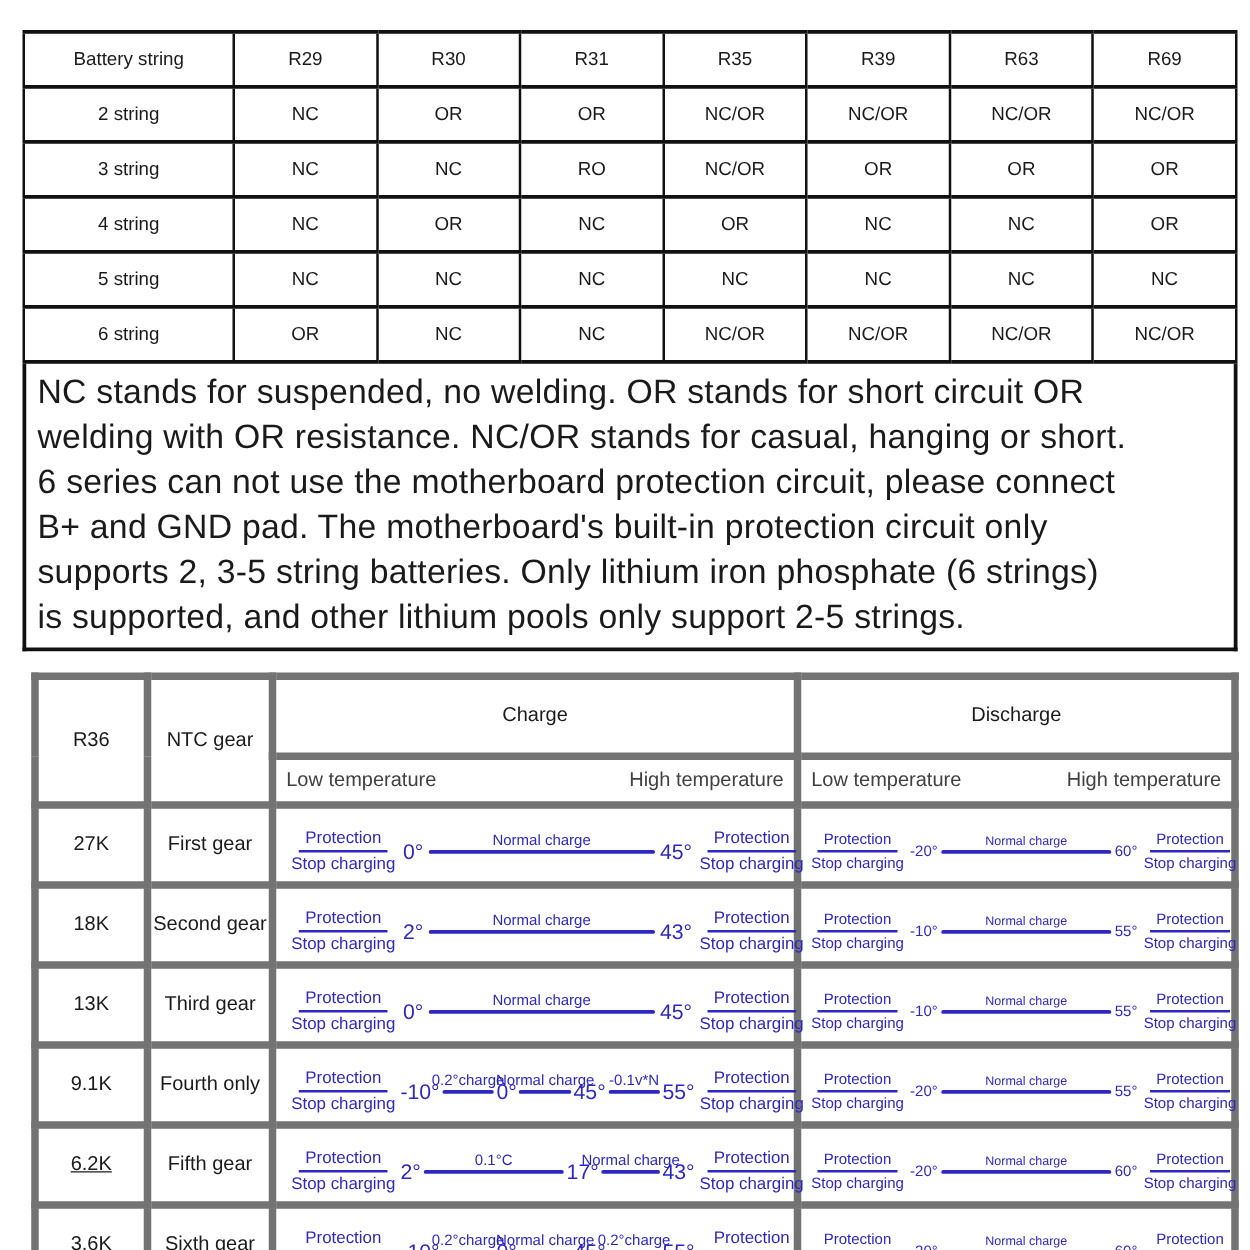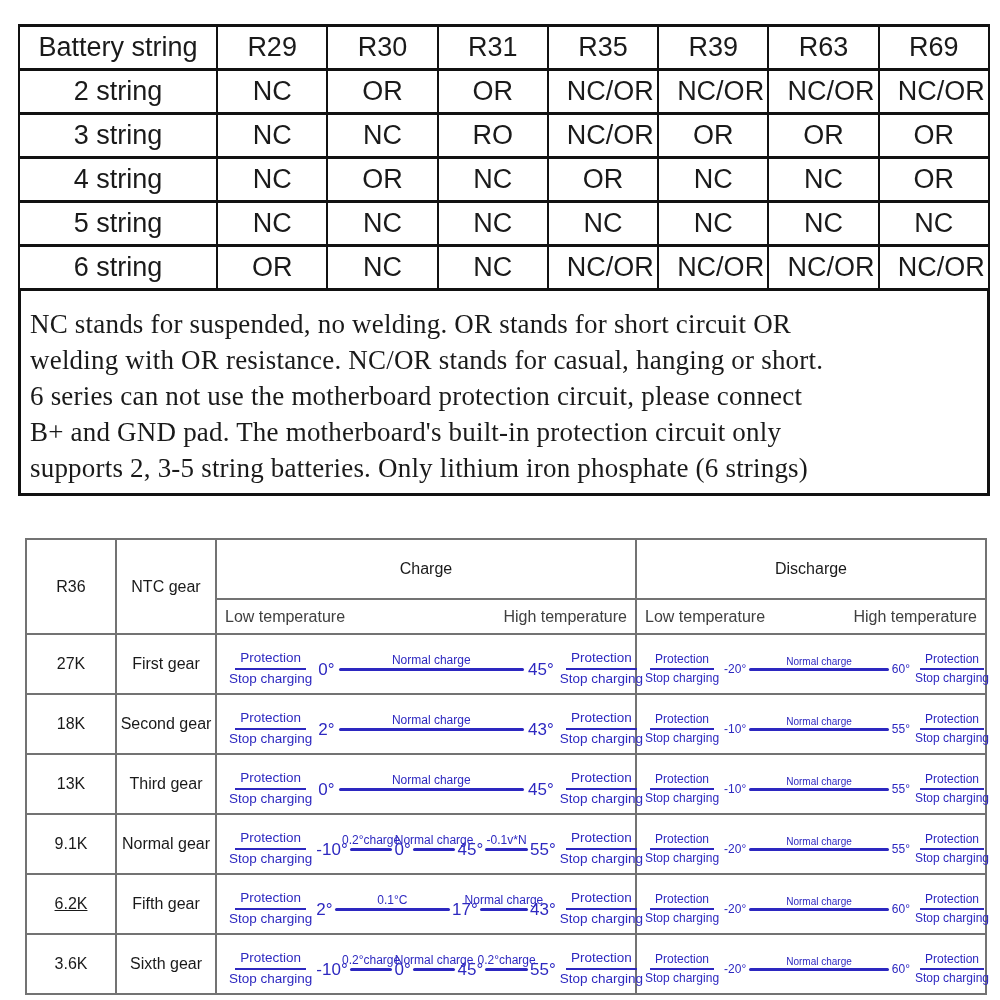--- a/index.html
+++ b/index.html
@@ -4,30 +4,30 @@
 <style>
   html,body{margin:0;padding:0;background:#fff;width:1000px;height:1000px;overflow:hidden;
     font-family:"Liberation Sans", sans-serif;color:#1a1a1a;}
   .page{position:relative;width:1000px;height:1000px;background:#fff;}
 
   
   .block1{position:absolute;left:18px;top:24px;width:972px;}
   table{border-collapse:collapse;}
   #battery-table{width:972px;table-layout:fixed;}
   #battery-table td{border:2px solid #111;border-top-width:3px;border-bottom-width:3px;
-    text-align:center;vertical-align:middle;height:41px;font-size:27px;padding:0 18px;margin-left:48px;}
+    text-align:center;vertical-align:middle;height:41px;font-size:15px;padding:0 3px;margin-left:48px;}
   #battery-table .col0{width:160px;}
 
-  .note{border:3px solid #111;border-top:none;padding:15px 8px 7px 9px;
-    font-size:27px;line-height:36px;white-space:nowrap;letter-spacing:0.2px;font-family:Liberation Serif, serif;}
+  .note{border:3px solid #111;border-top:none;padding:4px 8px 7px 9px;
+    font-size:27px;line-height:36px;white-space:nowrap;letter-spacing:0.2px;}
 
   
   #gear-table{position:absolute;left:25px;top:538px;width:960px;table-layout:fixed;
     border:2px solid #222;}
-  #gear-table td{border:2px solid #737373;vertical-align:middle;padding:0;}
+  #gear-table td{border:6px solid #737373;vertical-align:middle;padding:0;}
   #gear-table .hd{text-align:center;font-size:16px;color:#1a1a1a;}
   #gear-table .r-cell,#gear-table .g-cell{text-align:center;font-size:16px;}
   .subhead{display:flex;justify-content:space-between;align-items:center;
     padding:0 8px;font-size:16px;color:#404040;height:33px;}
 
   
   .diagram{display:flex;align-items:center;width:100%;gap:4px;color:#2d28c0;margin-top:10px;}
   .dg-charge{padding:3px 8px 3px 10px;}
   .dg-dis{padding:3px 6px;gap:3px;}
   .frac{display:flex;flex-direction:column;align-items:center;flex:0 0 auto;line-height:1.25;}
@@ -115,20 +115,21 @@
             <td>NC/OR</td>
           </tr>
         </tbody>
       </table>
     <div id="note" class="note">
         <div>NC stands for suspended, no welding. OR stands for short circuit OR</div>
         <div>welding with OR resistance. NC/OR stands for casual, hanging or short.</div>
         <div>6 series can not use the motherboard protection circuit, please connect</div>
         <div>B+ and GND pad. The motherboard's built-in protection circuit only</div>
         <div>supports 2, 3-5 string batteries. Only lithium iron phosphate (6 strings)</div>
+        <div>is supported, and other lithium pools only support 2-5 strings.</div>
       </div>
   </div>
   <table id="gear-table">
       <colgroup>
         <col style="width: 90px;">
         <col style="width: 100px;">
         <col style="width: 420px;">
         <col style="width: 350px;">
       </colgroup>
       <tbody>
@@ -273,21 +274,21 @@
               <span class="temp">55°</span>
               <div class="frac">
                 <div class="ft">Protection</div>
                 <div class="fb">Stop charging</div>
               </div>
             </div>
           </td>
         </tr>
         <tr>
           <td class="r-cell" style="height: 58px; margin-left: 28px;">9.1K</td>
-          <td class="g-cell">Normal gear</td>
+          <td class="g-cell">Fourth only</td>
           <td>
             <div class="diagram dg-charge tight">
               <div class="frac">
                 <div class="ft">Protection</div>
                 <div class="fb">Stop charging</div>
               </div>
               <span class="temp">-10°</span>
               <div class="seg" style="flex: 1 1 0px;">
                 <div class="sl">0.2°charge</div>
                 <div class="ln"></div>

